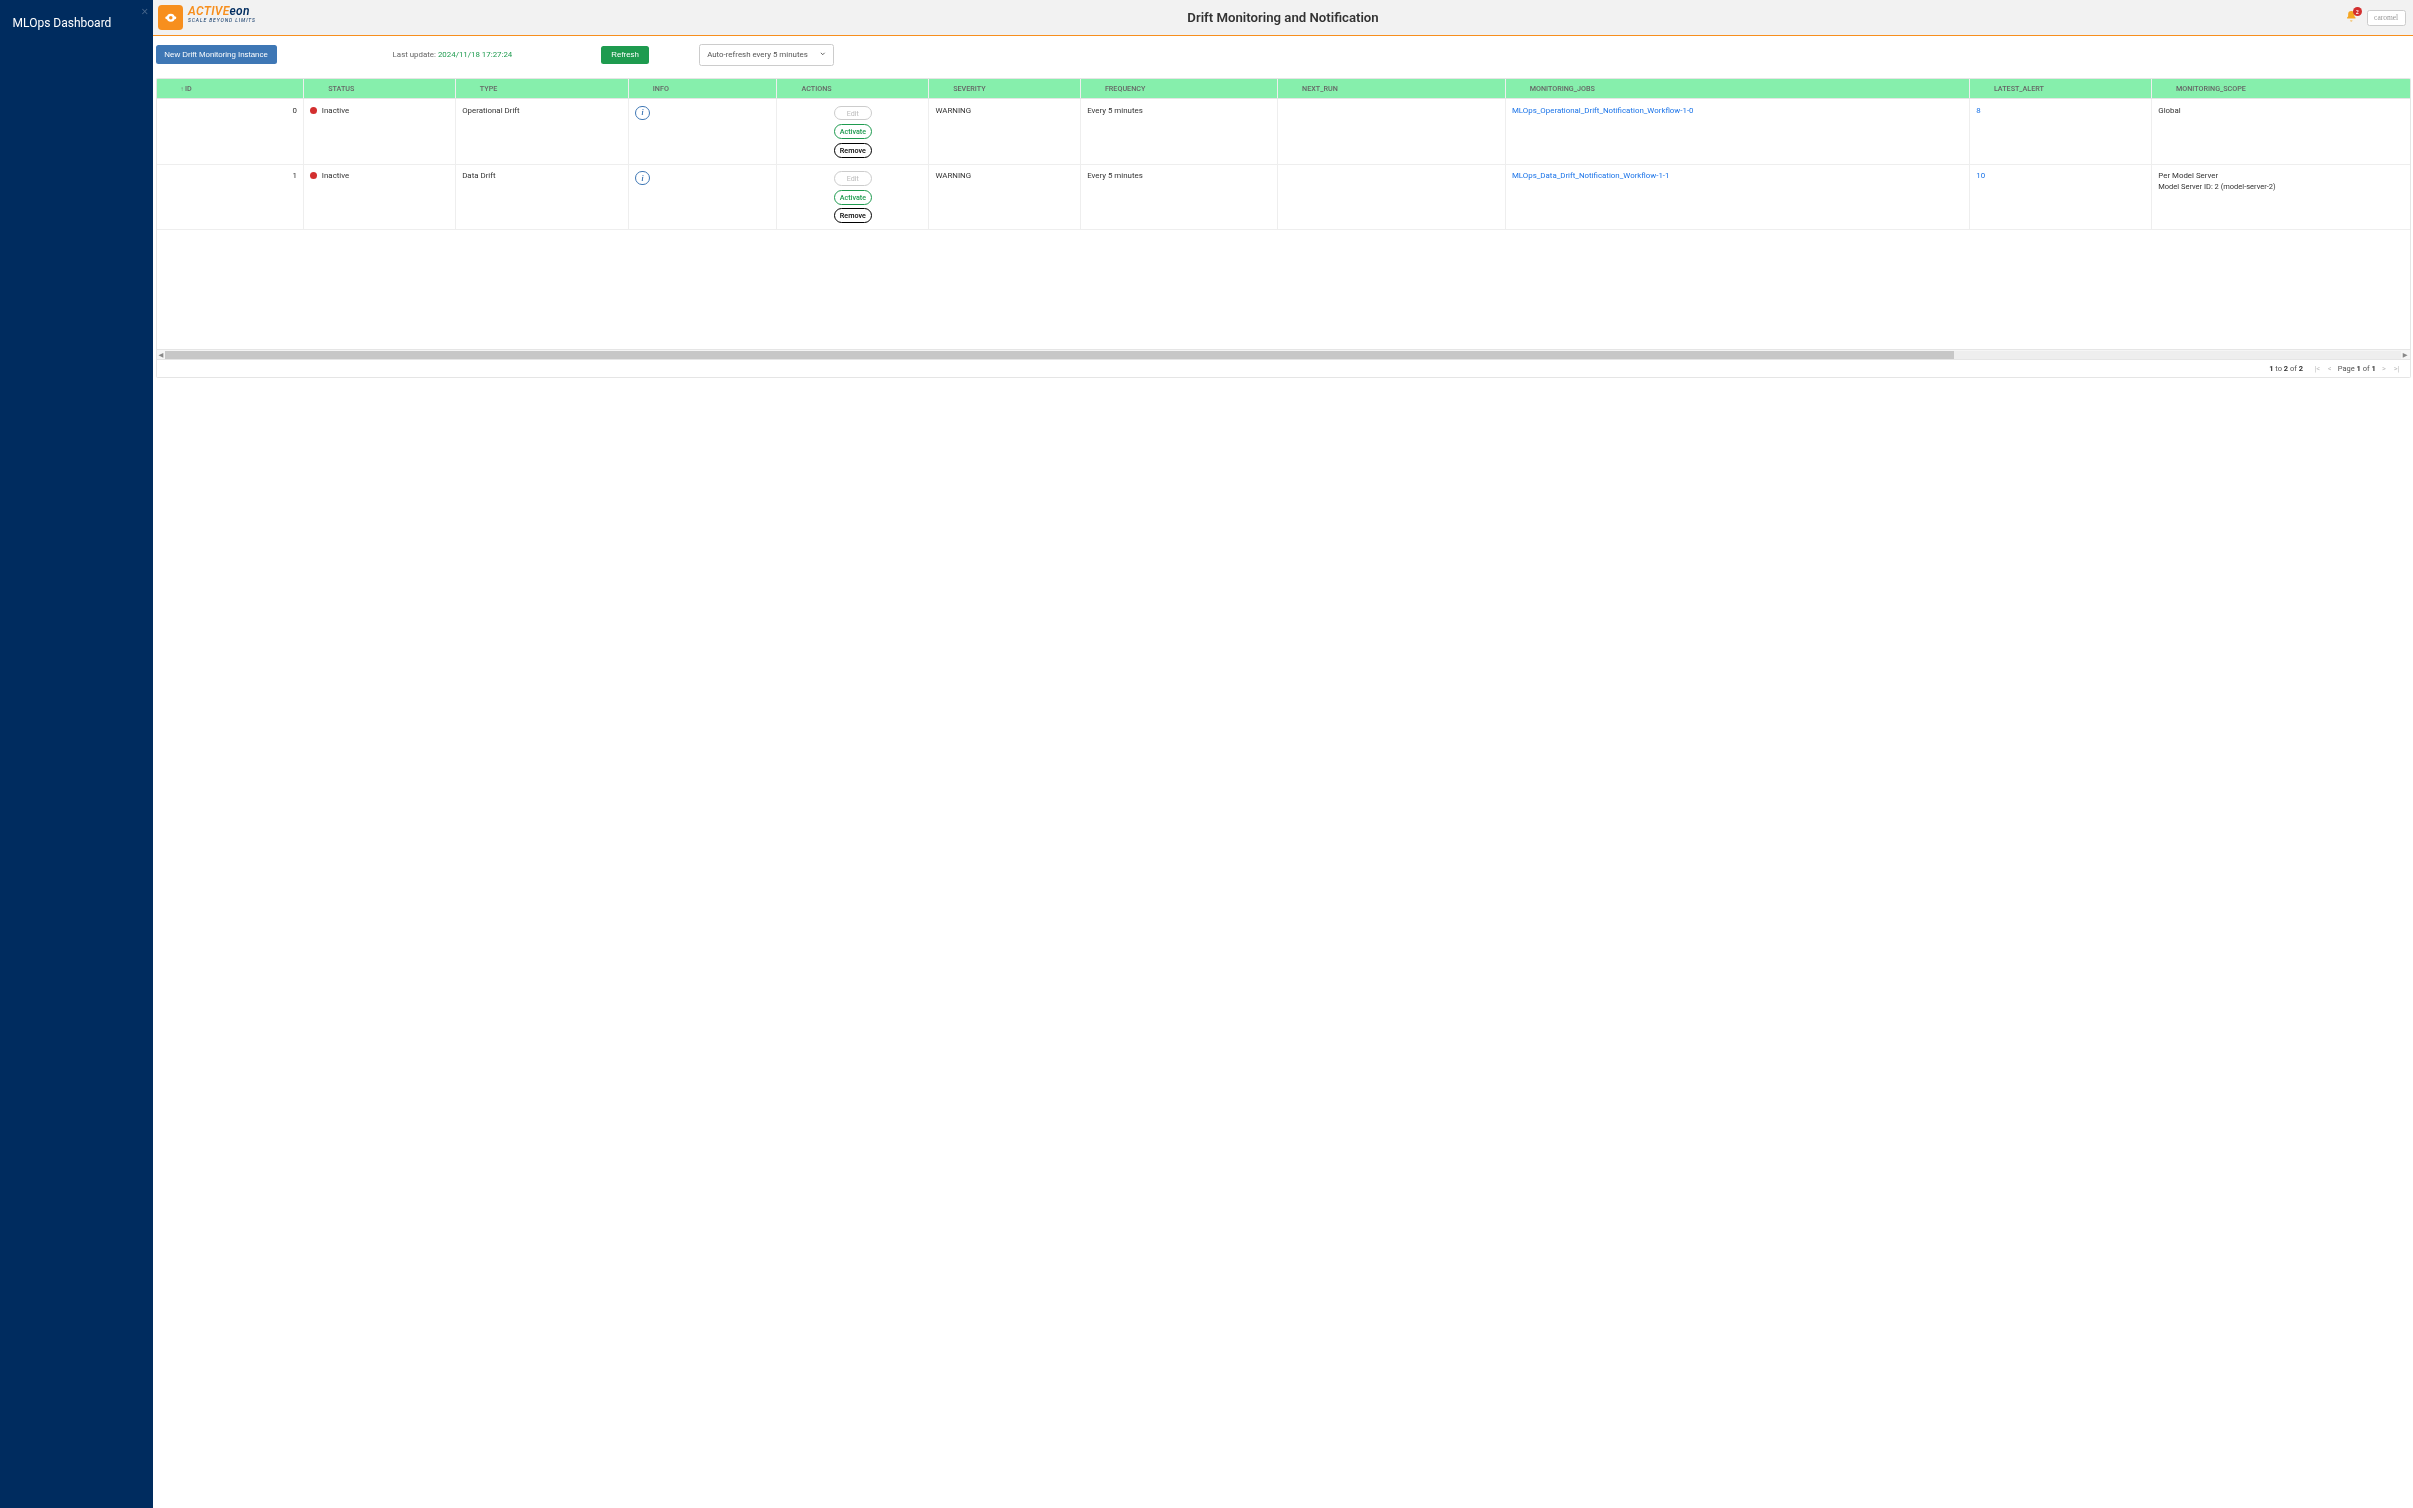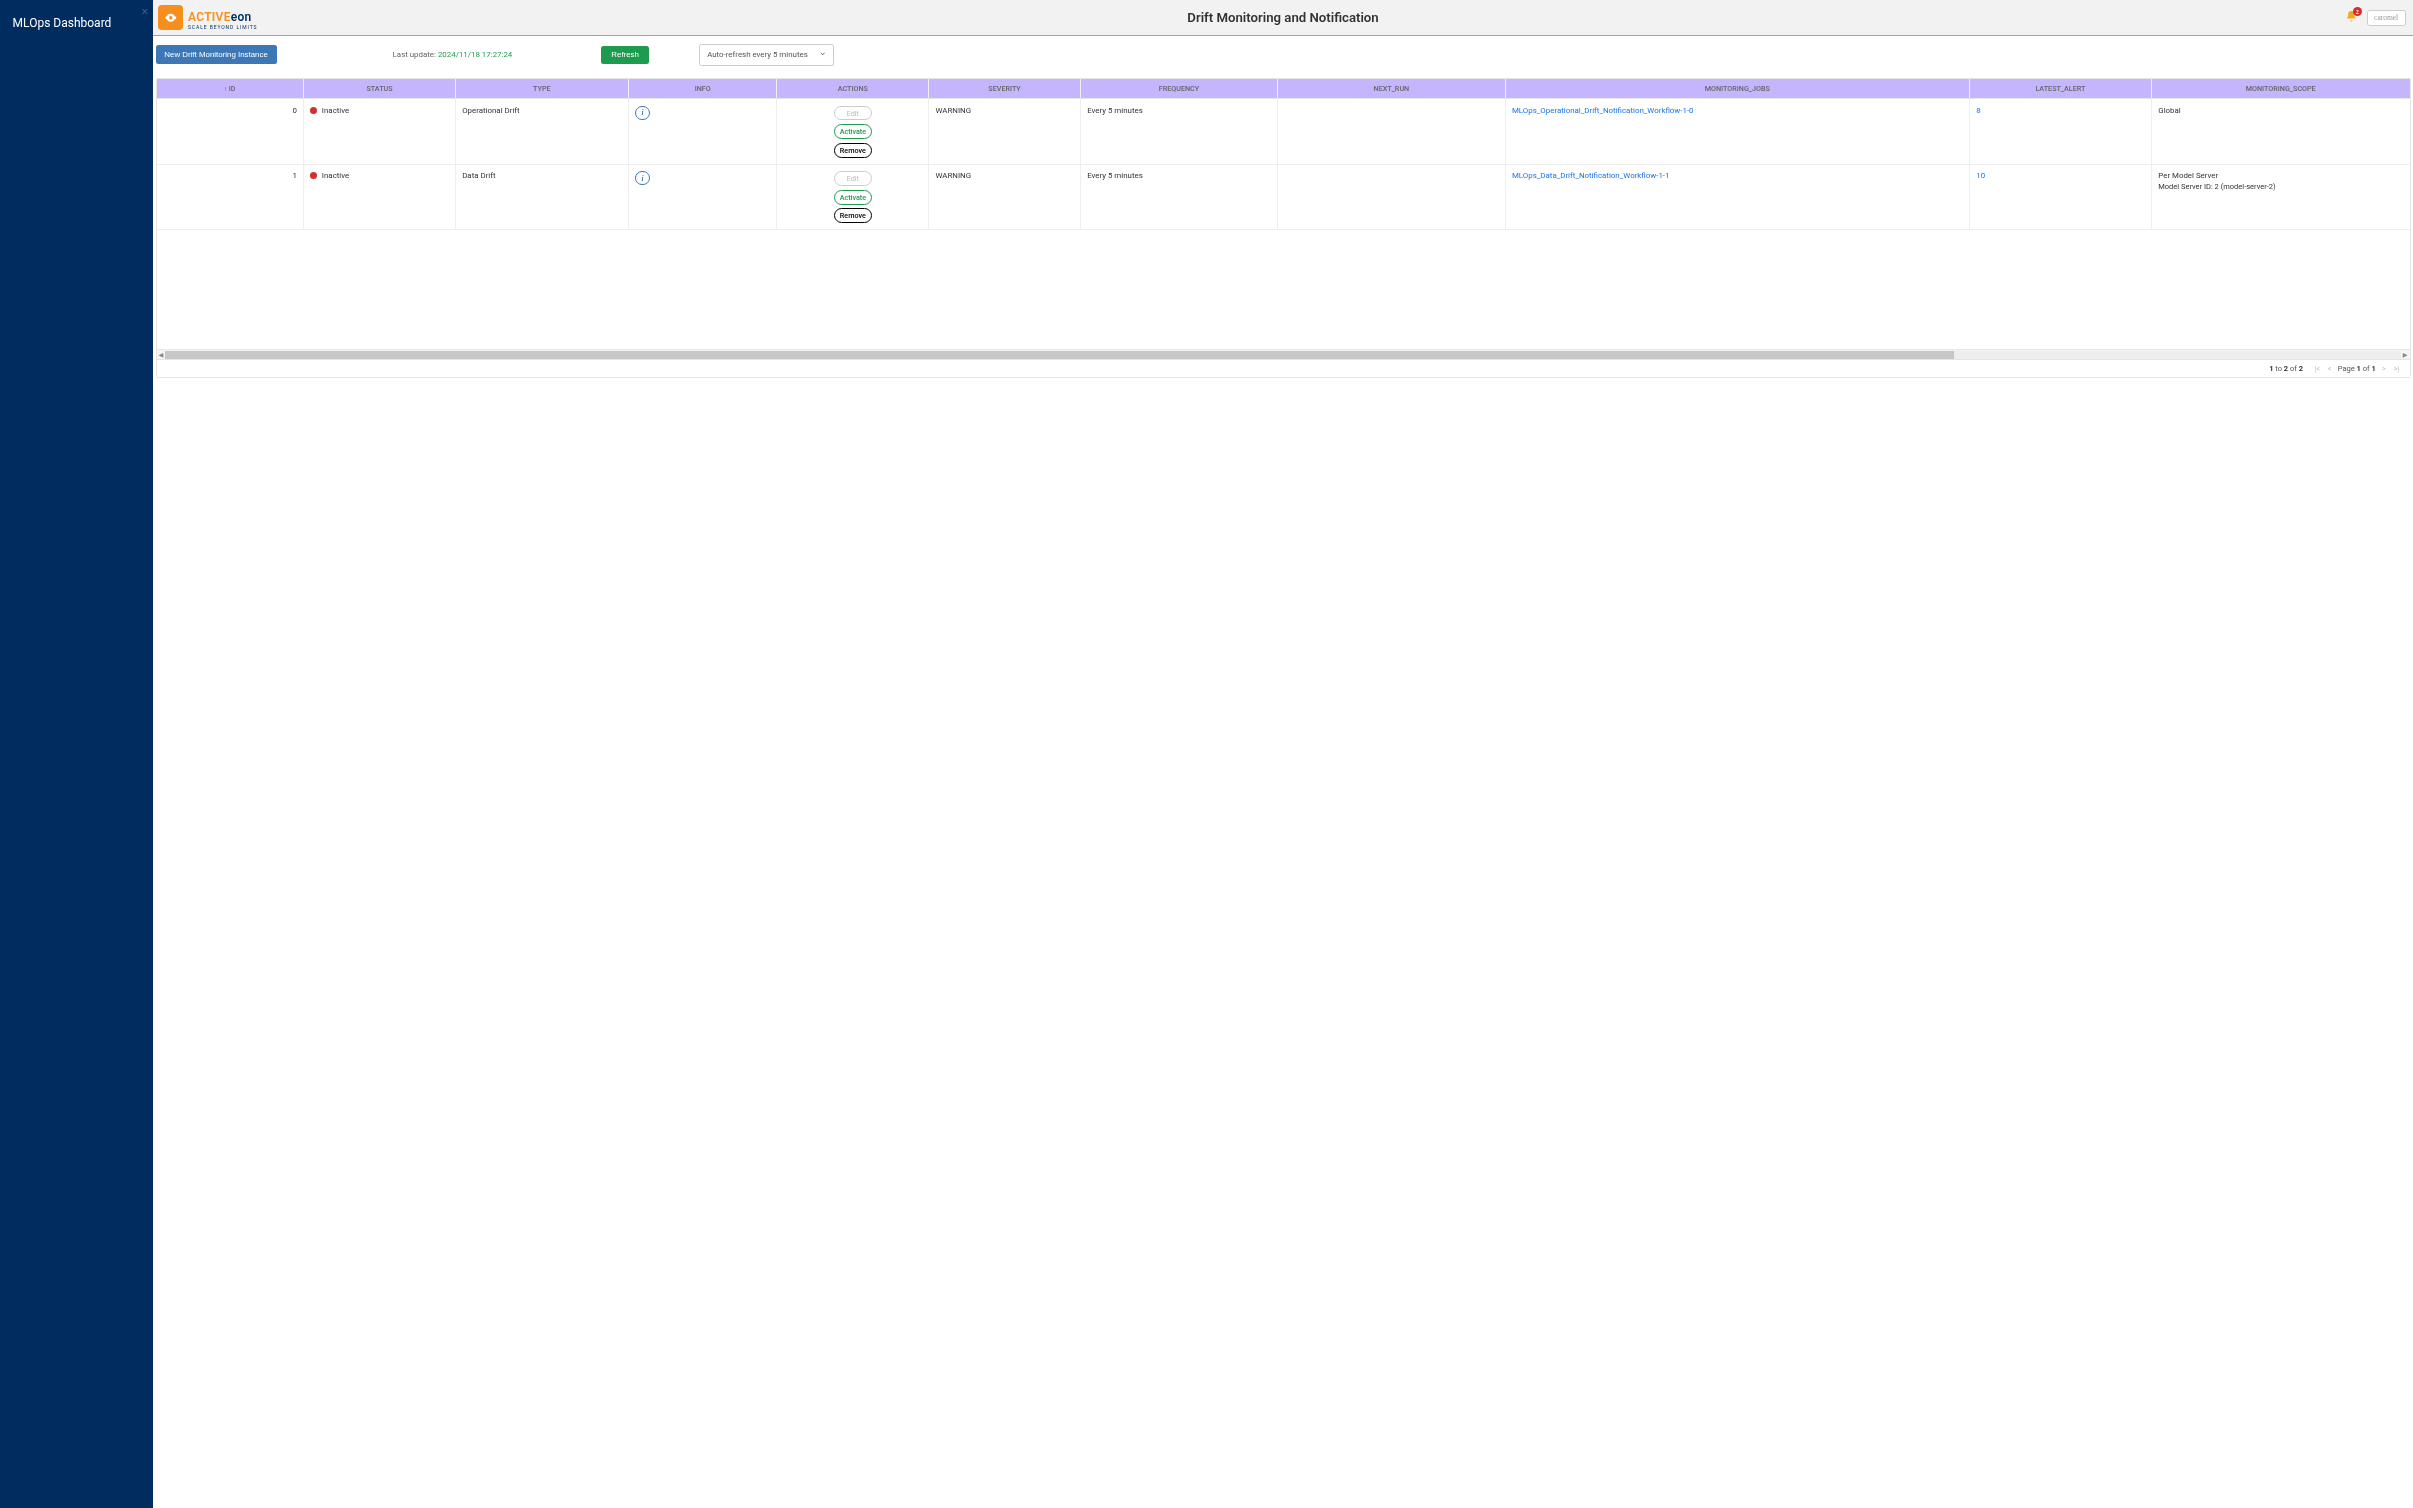--- a/index.html
+++ b/index.html
@@ -13,21 +13,21 @@
     .sidebar-nav { padding: 0 6.3px; }
     .sidebar-item { display: flex; align-items: center; padding: 8.2px 6.3px; font-size: 7.9px; color: #d0d7e5; cursor: pointer; border-radius: 2.5px; margin-bottom: 1.3px; }
     .sidebar-item.active { background: #0d3b73; color: #fff; }
     .sidebar-badge { display: inline-flex; align-items: center; justify-content: center; background: #e5383b; color: #fff; border-radius: 50%; min-width: 10.7px; height: 10.7px; font-size: 6.6px; font-weight: 600; margin-left: 3.8px; padding: 0 2.5px; }
     
     
     .main { flex: 1; display: flex; flex-direction: column; min-width: 0; }
     
     
     .header { background: #f2f2f2; border-bottom: 1.9px solid #f78f1e; display: flex; align-items: center; height: 36px; padding: 0 7.5px 0 5px; position: relative; }
-    .logo-wrap { display: flex; align-items: flex-end; gap: 5px; }
+    .logo-wrap { display: flex; align-items: flex-start; gap: 5px; font-style: italic; }
     .logo-mark { width: 25px; height: 25px; background: #f78f1e; border-radius: 3.8px; display: flex; align-items: center; justify-content: center; color: #fff; font-weight: 700; font-size: 8.8px; }
     .logo-mark svg { width: 17.6px; height: 17.6px; }
     .logo-text { display: flex; flex-direction: column; line-height: 1.1; }
     .logo-text .l1 { font-size: 12px; font-weight: 600; letter-spacing: 0.3px; }
     .logo-text .l1 .a1 { color: #f78f1e; }
     .logo-text .l1 .a2 { color: #002c5f; }
     .logo-text .l2 { font-size: 5px; color: #002c5f; letter-spacing: 0.9px; }
     .header-title { position: absolute; left: 50%; transform: translateX(-50%); font-size: 13.2px; font-weight: 600; color: #333; }
     .header-right { margin-left: auto; display: flex; align-items: center; gap: 8.8px; font-family: Liberation Serif, serif; }
     .bell-wrap { position: relative; cursor: pointer; }
@@ -42,21 +42,21 @@
     .btn-success { background: #1e9b4f; color: #fff; padding: 4.4px 10px; }
     .last-update { font-size: 7.9px; color: #666; }
     .last-update .ts { color: #1e9b4f; }
     .select-wrap { position: relative; }
     .select-box { border: 0.6px solid #ccc; border-radius: 2.5px; padding: 5.7px 25px 5.7px 7.5px; font-size: 7.9px; color: #555; background: #fff; min-width: 126px; cursor: pointer; display: inline-block; }
     .select-chevron { position: absolute; right: 7.5px; top: 50%; transform: translateY(-50%); pointer-events:none; }
     
     
     .table-wrap { margin: 5px 2.5px 0 2.5px; border: 0.6px solid #e5e5e5; border-radius: 1.3px; overflow: hidden; }
     .grid { width: 100%; border-collapse: collapse; table-layout: fixed; }
-    .grid th { text-align: center; font-size: 7.2px; font-weight: 500; color: #666; padding: 5px 24px; background: #c4b5fd; border-bottom: 0.6px solid #e5e5e5; border-right: 0.6px solid #eee; white-space: nowrap; }
+    .grid th { text-align: left; font-size: 7.2px; font-weight: 500; color: #666; padding: 5px 24px; background: #86efac; border-bottom: 0.6px solid #e5e5e5; border-right: 0.6px solid #eee; white-space: nowrap; }
     .grid th:last-child { border-right: none; }
     .grid td { font-size: 7.9px; padding: 6.3px 6.3px; border-bottom: 0.6px solid #eee; border-right: 0.6px solid #eee; vertical-align: top; color: #333; }
     .grid td:last-child { border-right: none; }
     .col-id { width: 31px; text-align: right; }
     .col-status { width: 50px; }
     .col-type { width: 57px; }
     .col-info { width: 31px; }
     .col-actions { width: 50px; }
     .col-severity { width: 50px; }
     .col-frequency { width: 65px; }

